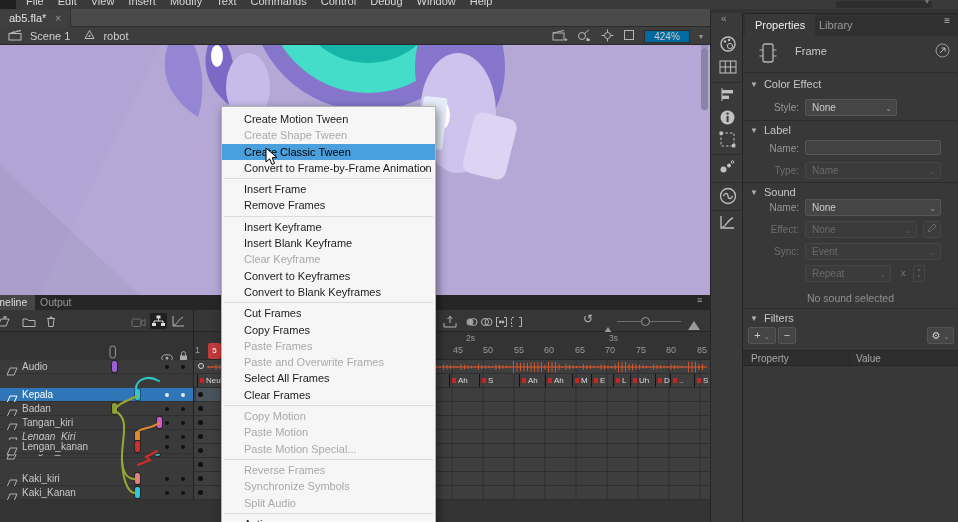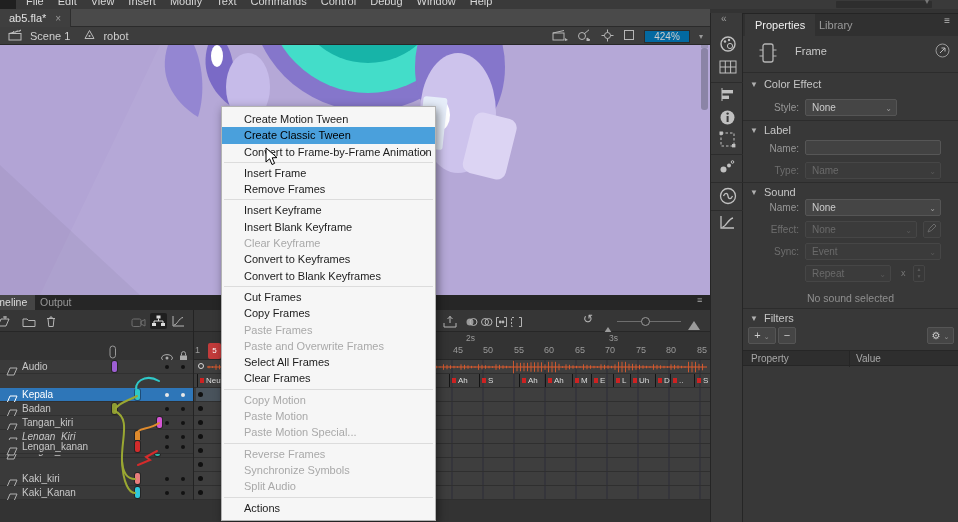--- a/index.html
+++ b/index.html
@@ -568,20 +568,21 @@
     <div class="pbtn" style="left:184px;top:313px;width:27px"><span style="font-size:10px">⚙</span> <span style="font-size:7px;color:#999">⌄</span></div>
     <div id="filters-table-head" style="top:336px">
       <span style="position:absolute;left:8px">Property</span>
       <span style="position:absolute;left:113px">Value</span>
       <span id="filters-vline"></span>
     </div>
   </div>
 
   <div id="ctxmenu">
       <div class="cm-item">Create Motion Tween</div>
+      <div class="cm-item dis">Create Shape Tween</div>
       <div class="cm-item hl">Create Classic Tween</div>
       <div class="cm-item">Convert to Frame-by-Frame Animation<span class="cm-arrow">›</span></div>
       <div class="cm-sep"></div>
       <div class="cm-item">Insert Frame</div>
       <div class="cm-item">Remove Frames</div>
       <div class="cm-sep"></div>
       <div class="cm-item">Insert Keyframe</div>
       <div class="cm-item">Insert Blank Keyframe</div>
       <div class="cm-item dis">Clear Keyframe</div>
       <div class="cm-item">Convert to Keyframes</div>

